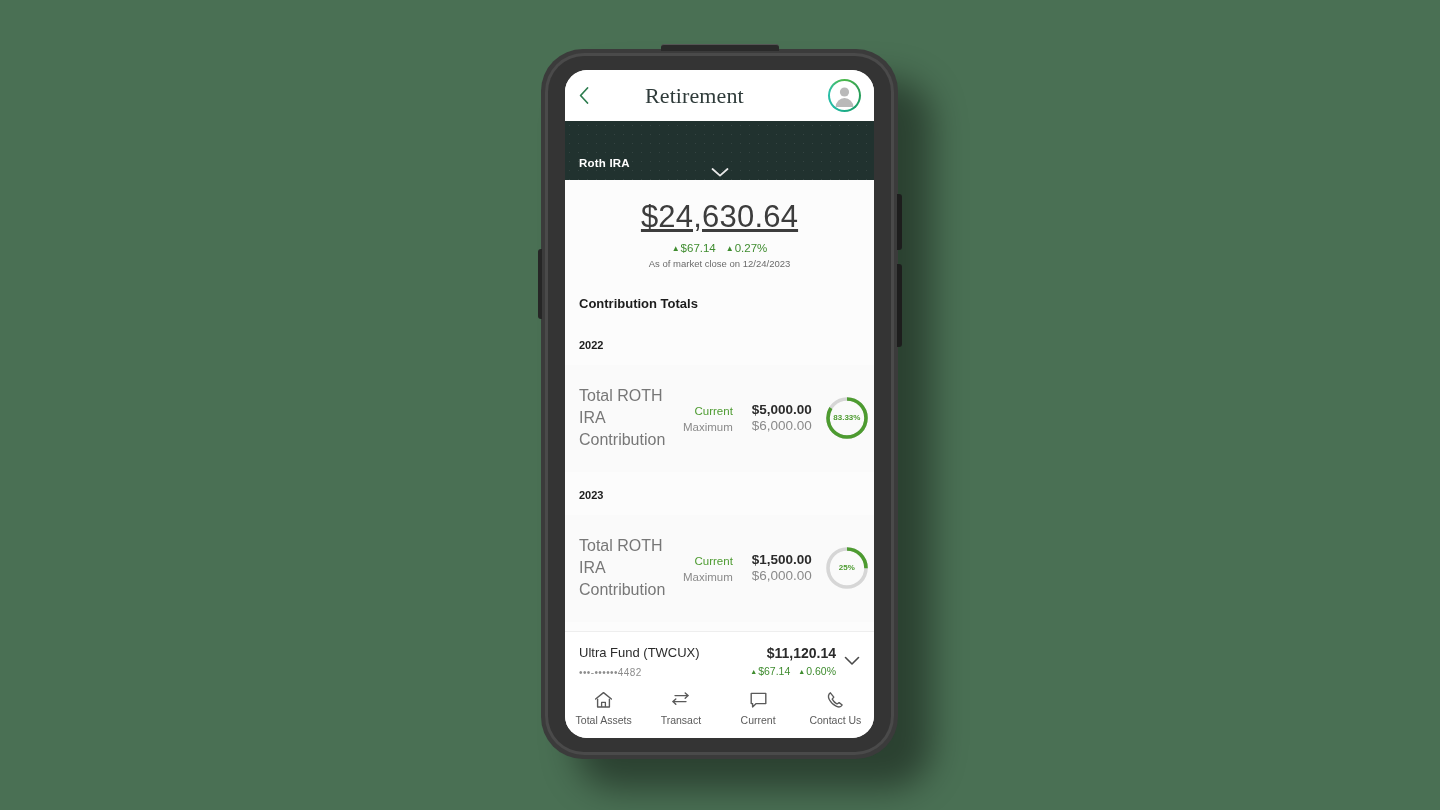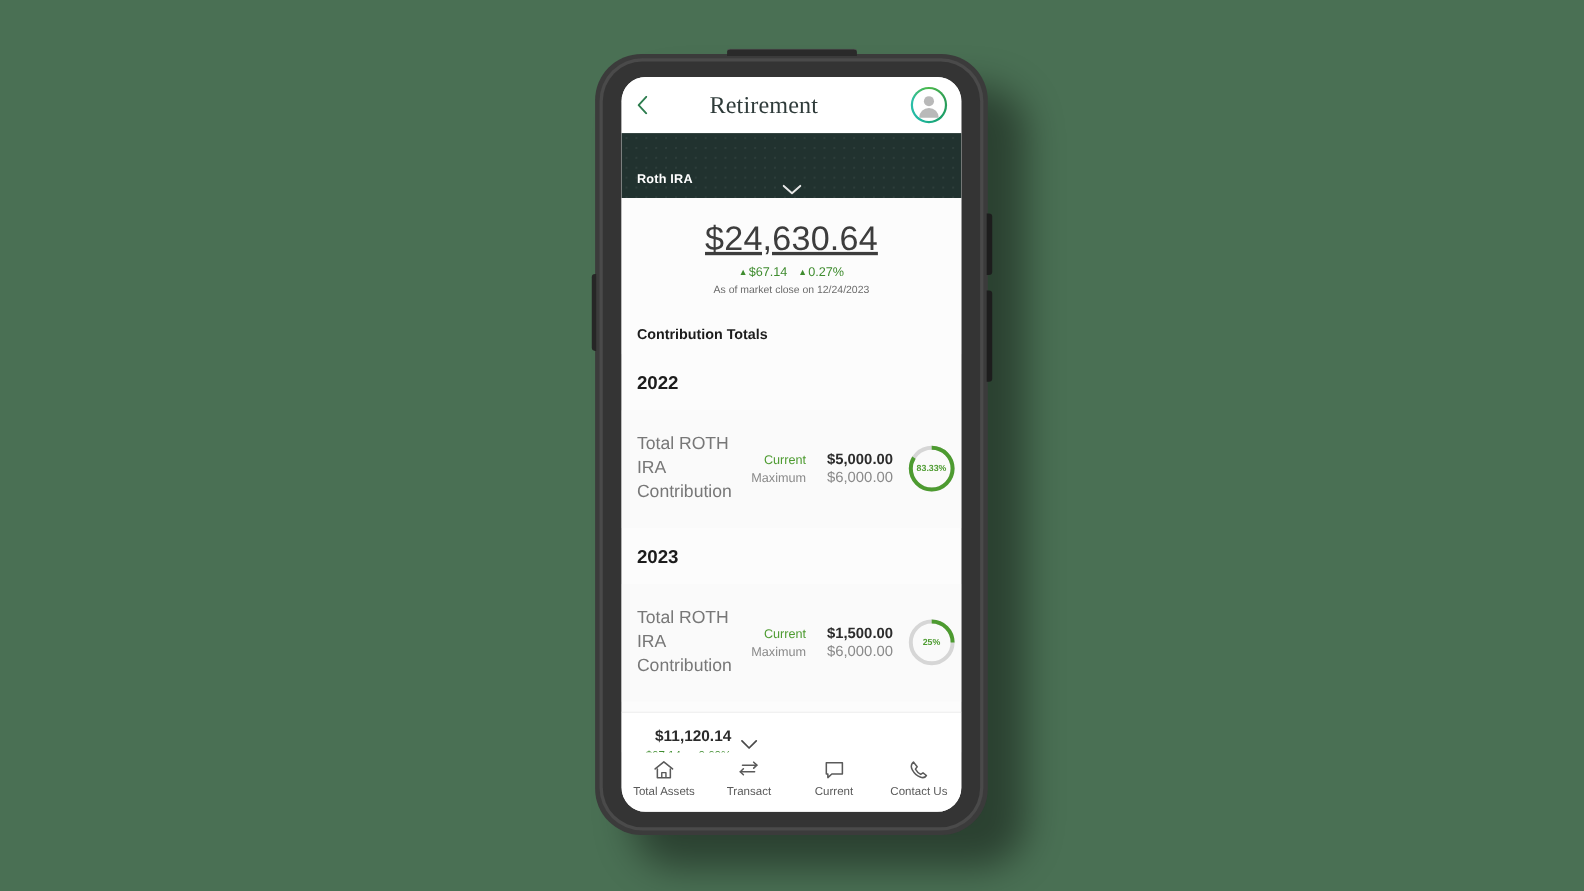--- a/index.html
+++ b/index.html
@@ -194,21 +194,21 @@
     color:#1c1c1c;
     padding:11px 14px 11px 14px;
     background:#fcfcfc;
   }
   .hr{
     height:1px;
     background:#e3e3e3;
     margin:0 14px;
   }
   .year-label{
-    font-size:17px;
+    font-size:11px;
     font-weight:bold;
     color:#1c1c1c;
     padding:17px 14px 14px 14px;
   }
   .contrib-row{
     display:flex;
     align-items:center;
     padding:20px 12px 21px 14px;
     background:#fafafa;
     gap:6px;
@@ -391,20 +391,24 @@
         <div class="donut">
           <svg width="46" height="46" viewBox="0 0 46 46">
             <circle cx="23" cy="23" r="19" fill="none" stroke="#d6d6d6" stroke-width="3.6"></circle>
             <circle class="donut-arc" cx="23" cy="23" r="19" fill="none" stroke="#4d9b30" stroke-width="3.6" stroke-linecap="butt" stroke-dasharray="29.845130209103033 119.38052083641213"></circle>
           </svg>
           <div class="donut-pct">25%</div>
         </div>
       </div>
 
       <div class="fund-card">
+        <div class="fund-left">
+          <div class="fund-name">Ultra Fund (TWCUX)</div>
+          <div class="fund-acct">•••-••••••4482</div>
+        </div>
         <div class="fund-right">
           <div class="fund-amt">$11,120.14</div>
           <div class="fund-chg">
             <span><span class="tri">▲</span><span>$67.14</span></span>
             <span><span class="tri">▲</span><span>0.60%</span></span>
           </div>
         </div>
         <div class="fund-chev">
           <svg width="16" height="10" viewBox="0 0 16 10">
             <path d="M1.5 1.5 L8 8 L14.5 1.5" fill="none" stroke="#4a4a4a" stroke-width="1.6" stroke-linecap="round" stroke-linejoin="round"></path>

